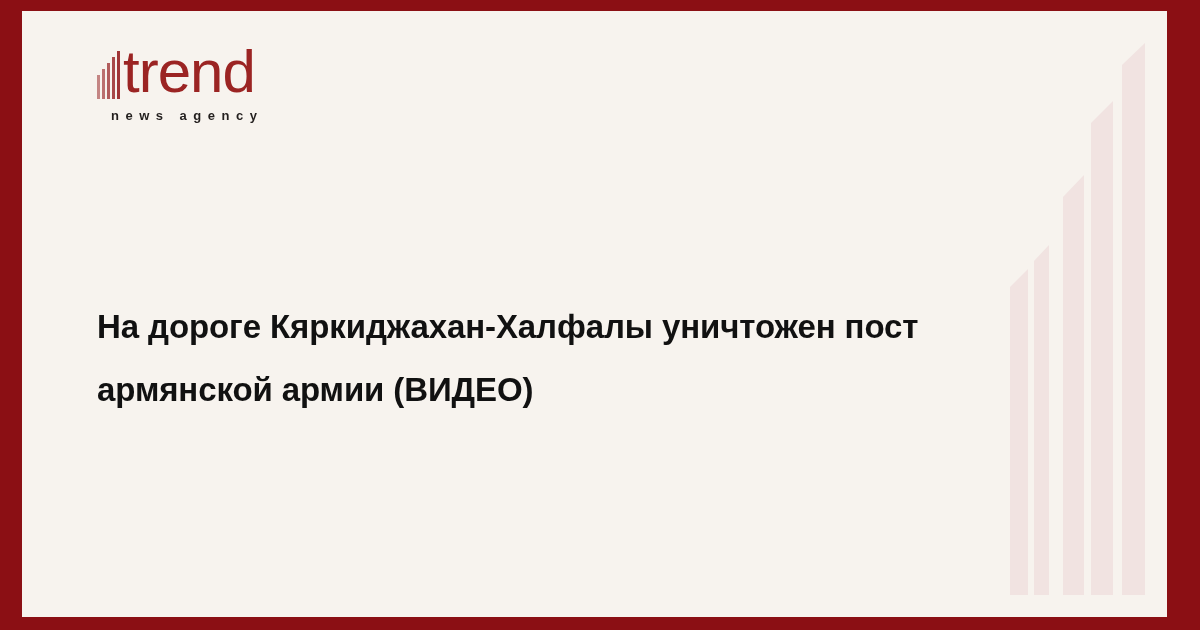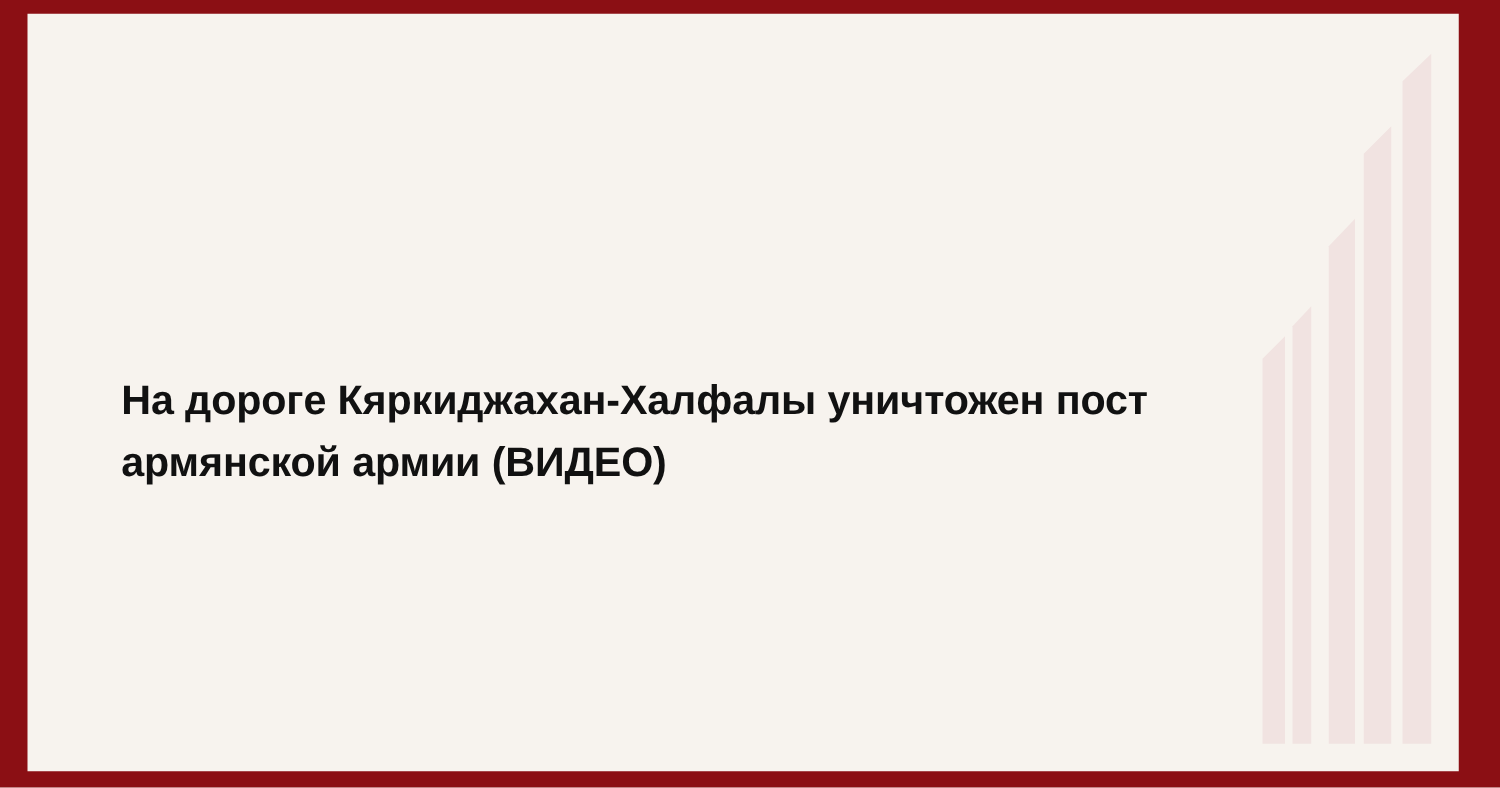--- a/index.html
+++ b/index.html
@@ -95,21 +95,21 @@
   }
 
   
   #headline {
     position: absolute;
     left: 75px;
     top: 262px;
     width: 985px;
     font-family: "Liberation Sans", sans-serif;
     font-size: 33px;
-    line-height: 50px;
+    line-height: 63px;
     font-weight: 700;
     color: #111111;
     letter-spacing: -0.1px;
   }
 </style>
 </head>
 <body>
 
 <div id="card">
 
@@ -120,17 +120,30 @@
         <g fill="#F1E3E1">
           <polygon points="3,276 21,258 21,584 3,584"></polygon>
           <polygon points="27,250 42,234 42,584 27,584"></polygon>
           <polygon points="56,186 77,164 77,584 56,584"></polygon>
           <polygon points="84,112 106,90 106,584 84,584"></polygon>
           <polygon points="115,54 138,32 138,584 115,584"></polygon>
         </g>
       </svg>
     </div>
 
+    <div id="logo">
+      <div id="logo-mark">
+        <div id="logo-bars">
+          <span class="lbar"></span>
+          <span class="lbar"></span>
+          <span class="lbar"></span>
+          <span class="lbar"></span>
+          <span class="lbar"></span>
+        </div>
+        <span id="logo-word">trend</span>
+      </div>
+      <div id="logo-sub">news agency</div>
+    </div>
 
     <h1 id="headline">На дороге Кяркиджахан-Халфалы уничтожен пост армянской армии (ВИДЕО)</h1>
 
   </div>
 </div>
 
 </body></html>

